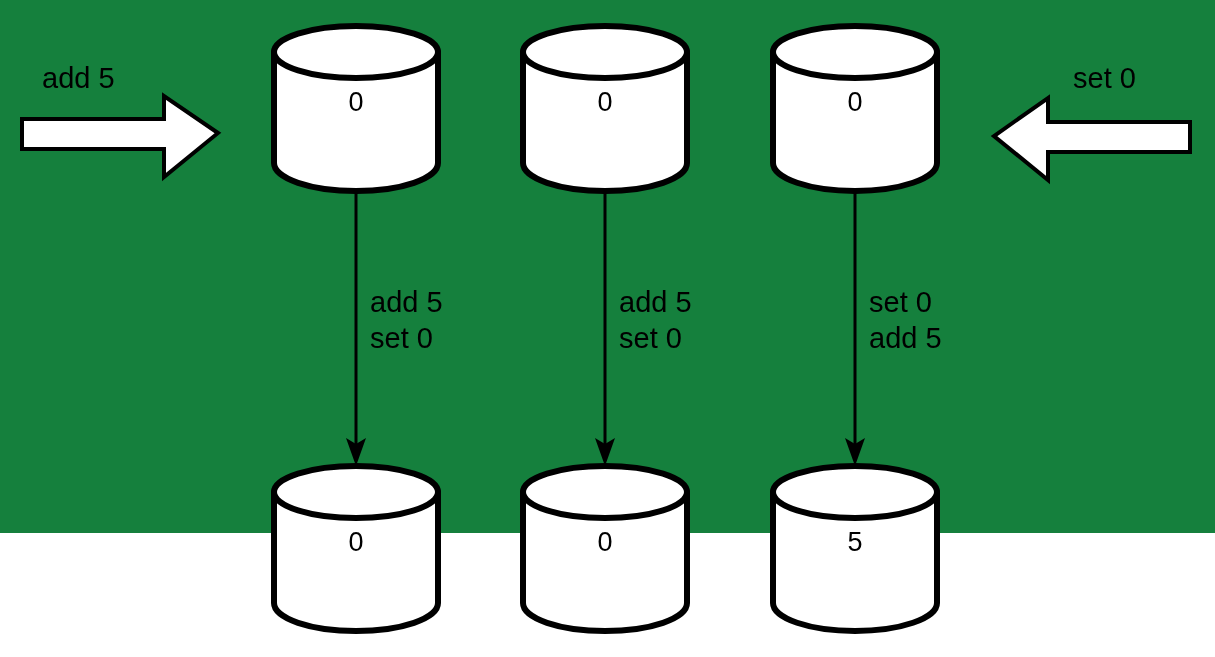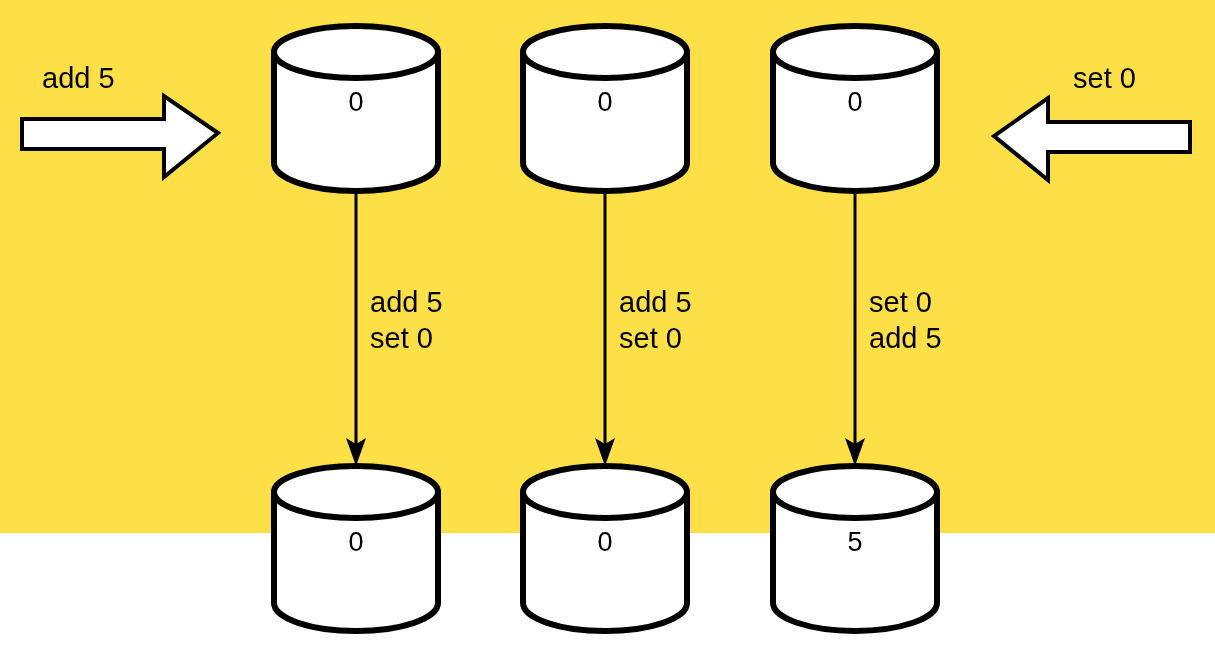--- a/index.html
+++ b/index.html
@@ -10,21 +10,21 @@
   body {
     width: 1215px;
     height: 657px;
     font-family: "Liberation Sans", sans-serif;
     overflow: hidden;
   }
   #diagram-root {
     position: relative;
     width: 1215px;
     height: 533px;
-    background: #fde047;
+    background: #15803d;
     text-decoration: underline;
   }
   svg.diagram-canvas {
     display: block;
     width: 1215px;
     height: 657px;
   }
   .db-shape {
     fill: #ffffff;
     stroke: #000000;

